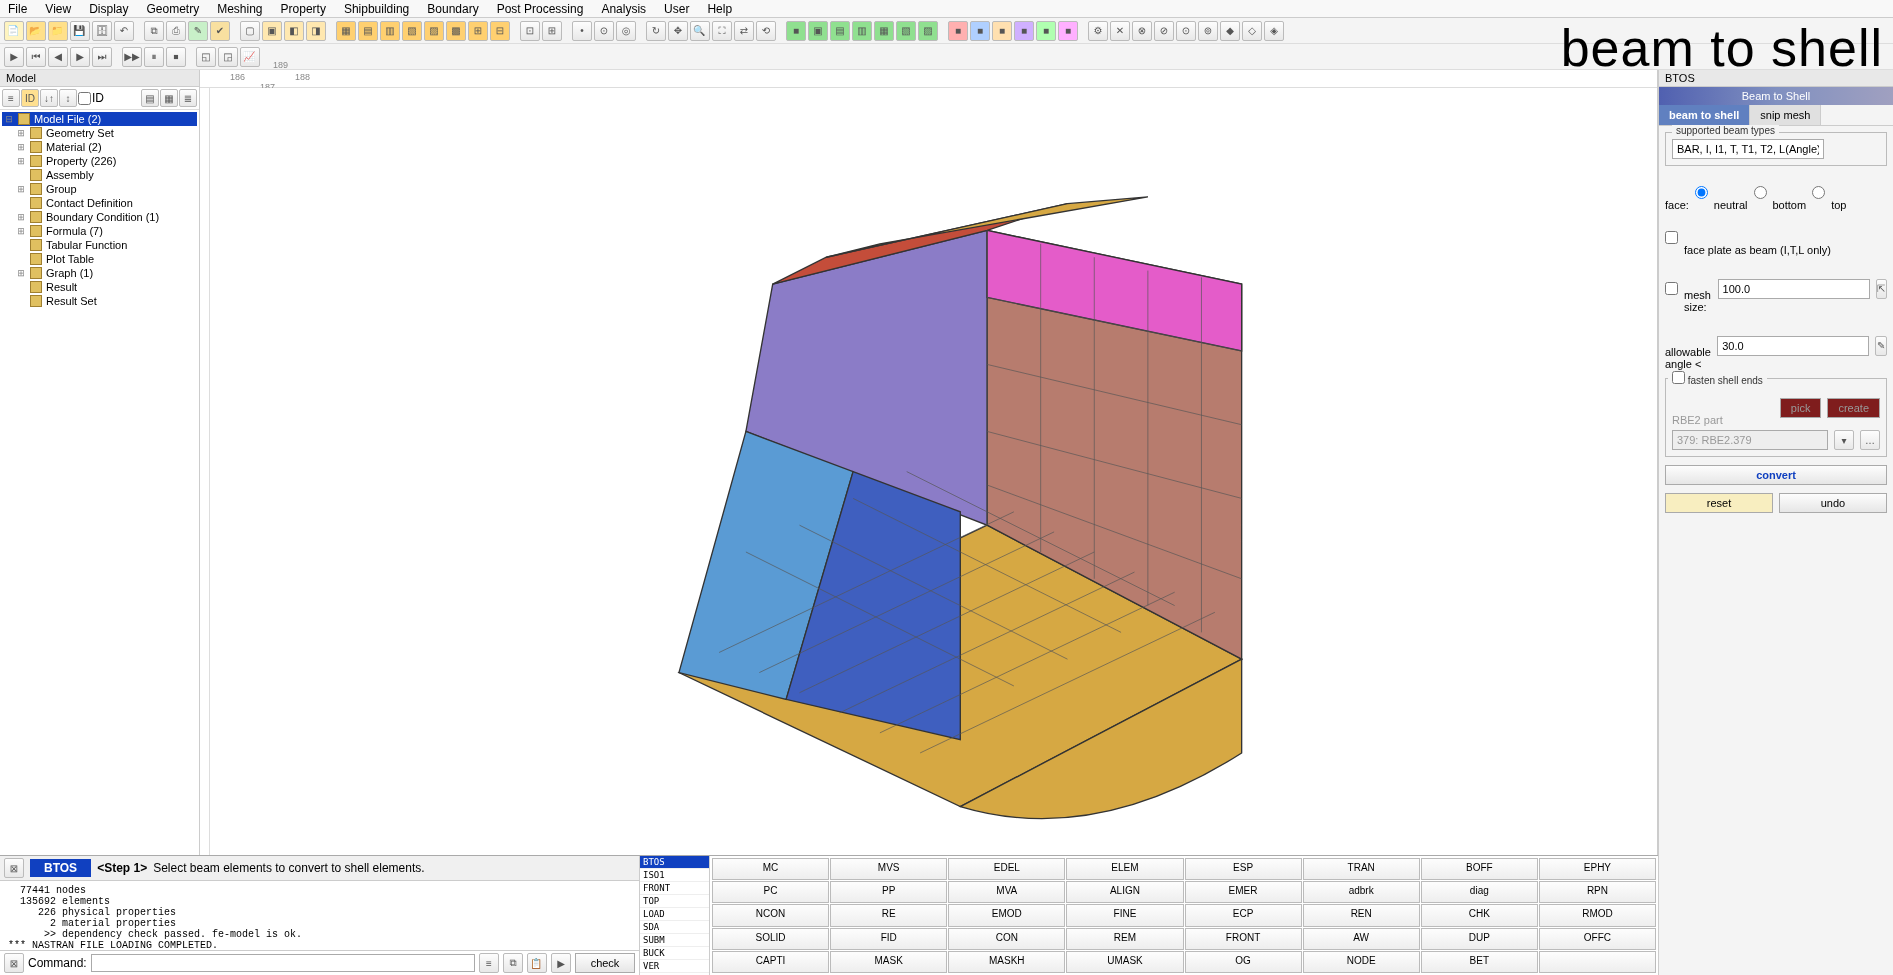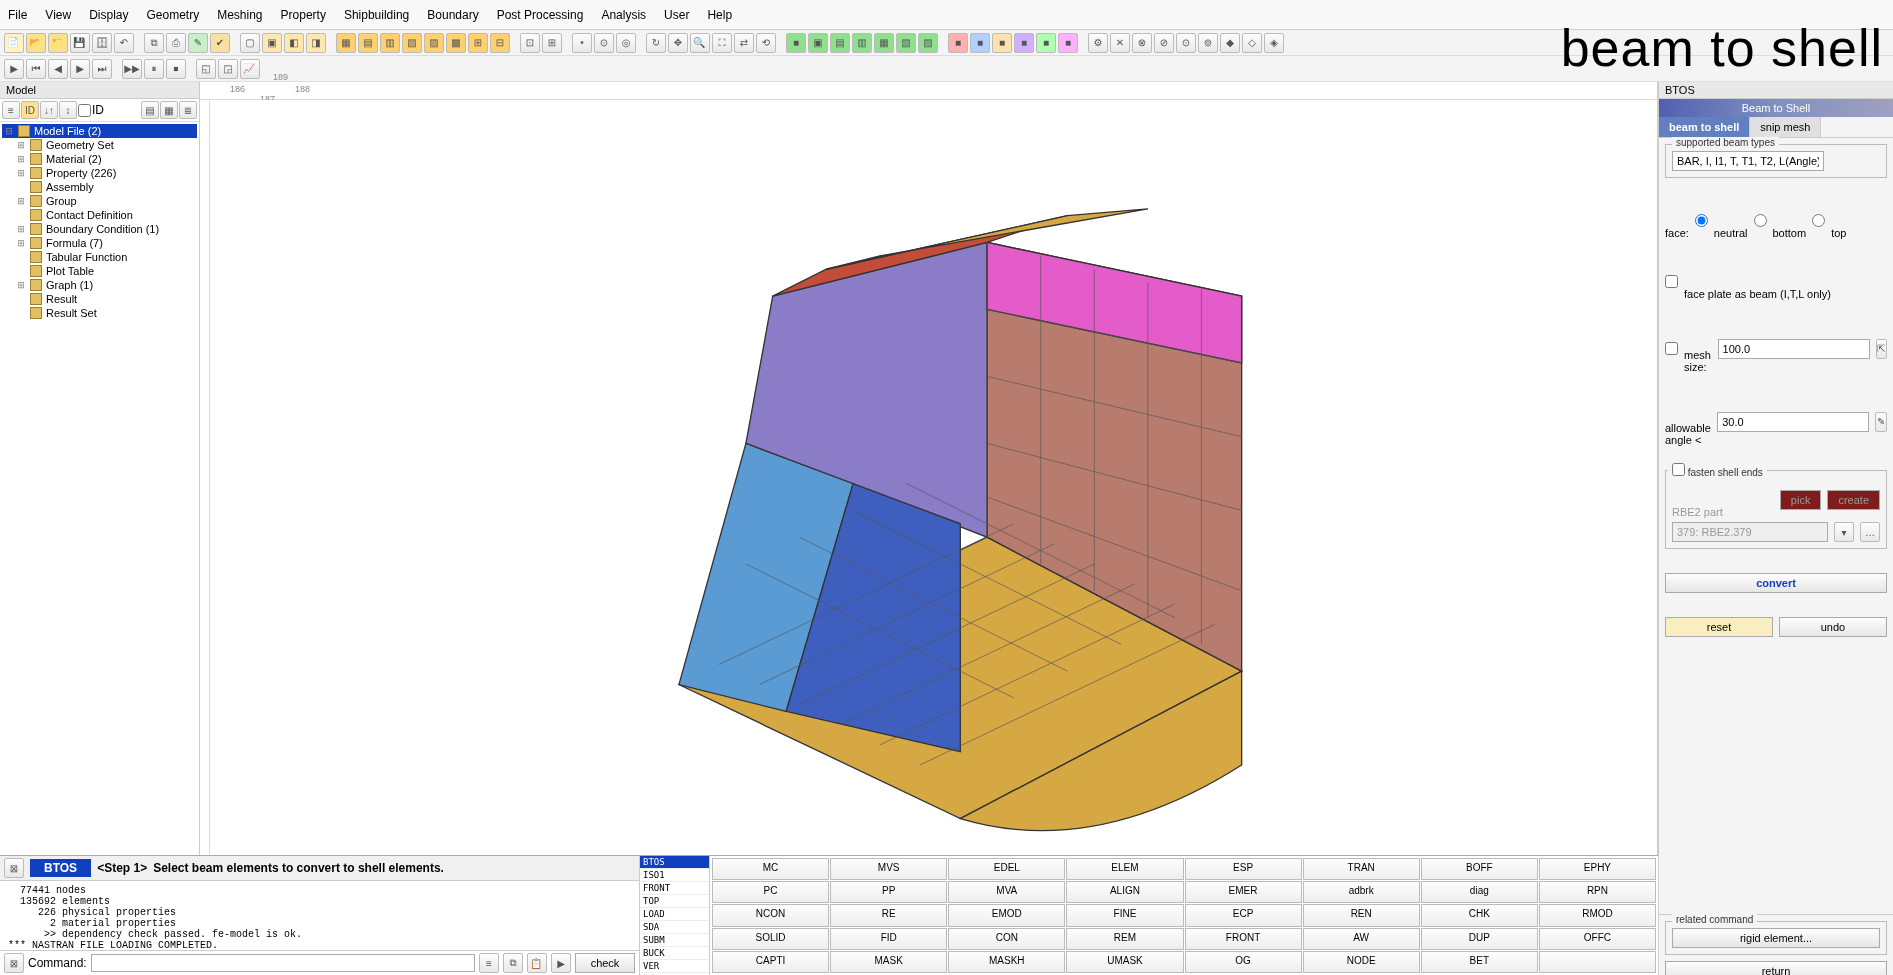--- a/index.html
+++ b/index.html
@@ -1,19 +1,19 @@
 <!DOCTYPE html>
 <html><head>
 <meta charset="utf-8">
 <style>
 * { box-sizing: border-box; margin: 0; padding: 0; font-family: "Segoe UI", Tahoma, sans-serif; }
 body { background: #fff; width: 1893px; height: 975px; overflow: hidden; font-size: 12px; position: relative; }
 
 
-.menubar { display: flex; gap: 18px; padding: 2px 8px; border-bottom: 1px solid #ccc; background: #f8f8f8; height: 30px; align-items: center; }
+.menubar { display: flex; gap: 18px; padding: 2px 8px; border-bottom: 1px solid #ccc; background: #f8f8f8; height: 18px; align-items: center; }
 .menubar span { cursor: default; }
 
 
 .toolbar { display: flex; gap: 2px; padding: 2px 4px; background: #f4f4f4; border-bottom: 1px solid #ddd; height: 26px; align-items: center; }
 .tbtn { width: 20px; height: 20px; border: 1px solid #bbb; background: linear-gradient(#fdfdfd,#e8e8e8); display: inline-flex; align-items: center; justify-content: center; font-size: 10px; color: #555; border-radius: 2px; }
 .tsep { width: 6px; }
 
 
 .main-row { display: flex; height: calc(100% - 18px - 26px - 26px); }
 
@@ -41,21 +41,21 @@
 .vbtn.active { background: #b0e090; border-color: #6a6; }
 .vbtn.txt { min-width: 30px; }
 
 
 .right-panel { width: 235px; background: #f4f4f4; border-left: 1px solid #ccc; display: flex; flex-direction: column; font-size: 11px; }
 .right-title { background: #e8e8e8; padding: 2px 6px; border-bottom: 1px solid #ccc; }
 .right-sub { background: linear-gradient(to right,#5060b0,#8090c0,#a0a0c0); color: #fff; text-align: center; padding: 3px; font-size: 11px; }
 .tab-row { display: flex; border-bottom: 1px solid #ccc; }
 .ptab { padding: 4px 10px; background: #e0e0e0; border-right: 1px solid #ccc; cursor: default; }
 .ptab.active { background: #6080c0; color: #fff; font-weight: bold; }
-.panel-body { padding: 6px; display: flex; flex-direction: column; gap: 24px; }
+.panel-body { padding: 6px; display: flex; flex-direction: column; gap: 8px; }
 .fieldset { border: 1px solid #bbb; padding: 6px; position: relative; }
 .fieldset .legend { position: absolute; top: -8px; left: 6px; background: #f4f4f4; padding: 0 4px; font-size: 10px; color: #333; }
 .row { display: flex; align-items: center; gap: 6px; }
 .row label { font-size: 11px; margin-top: 25px; }
 .txtinput { flex: 1; border: 1px solid #aaa; padding: 2px 4px; font-size: 11px; background: #fff; height: 20px; }
 .btn { border: 1px solid #aaa; background: linear-gradient(#fdfdfd,#e6e6e6); padding: 3px 10px; cursor: default; font-size: 11px; text-align: center; }
 .btn.primary { color: #1040c0; font-weight: bold; }
 .btn.wide { flex: 1; }
 .btn.ghost { background: #7f1d1d; color: #999; }
 .right-bottom { margin-top: auto; padding: 6px; border-top: 1px solid #ccc; }
@@ -432,37 +432,30 @@
         </div>
       </div>
 
       <div class="btn primary wide" style="text-align:center">convert</div>
       <div class="row">
         <span class="btn wide" style="background:#f8eec0">reset</span>
         <span class="btn wide">undo</span>
       </div>
     </div>
 
-    <div class="right-bottom">
-      <div class="fieldset">
-        <span class="legend">related command</span>
-        <div class="btn wide" style="text-align:center">rigid element...</div>
-      </div>
-      <div class="btn wide" style="margin-top:6px;text-align:center">return</div>
-    </div>
   </div>
 </div>
 
 <div class="bottom-area">
   <div class="bottom-left">
     <div class="step-bar">
       <span class="tbtn">⊠</span>
       <span class="badge">BTOS</span>
       <span class="step">&lt;Step 1&gt;</span>
-      <span style="font-weight:bold">Select beam elements to convert to shell elements.</span>
+      <span style="font-weight:normal">Select beam elements to convert to shell elements.</span>
     </div>
     <div class="console">  77441 nodes
   135692 elements
      226 physical properties
        2 material properties
       &gt;&gt; dependency check passed. fe-model is ok.
 *** NASTRAN FILE LOADING COMPLETED.</div>
     <div class="cmd-row">
       <span class="tbtn">⊠</span>
       <label>Command:</label>

